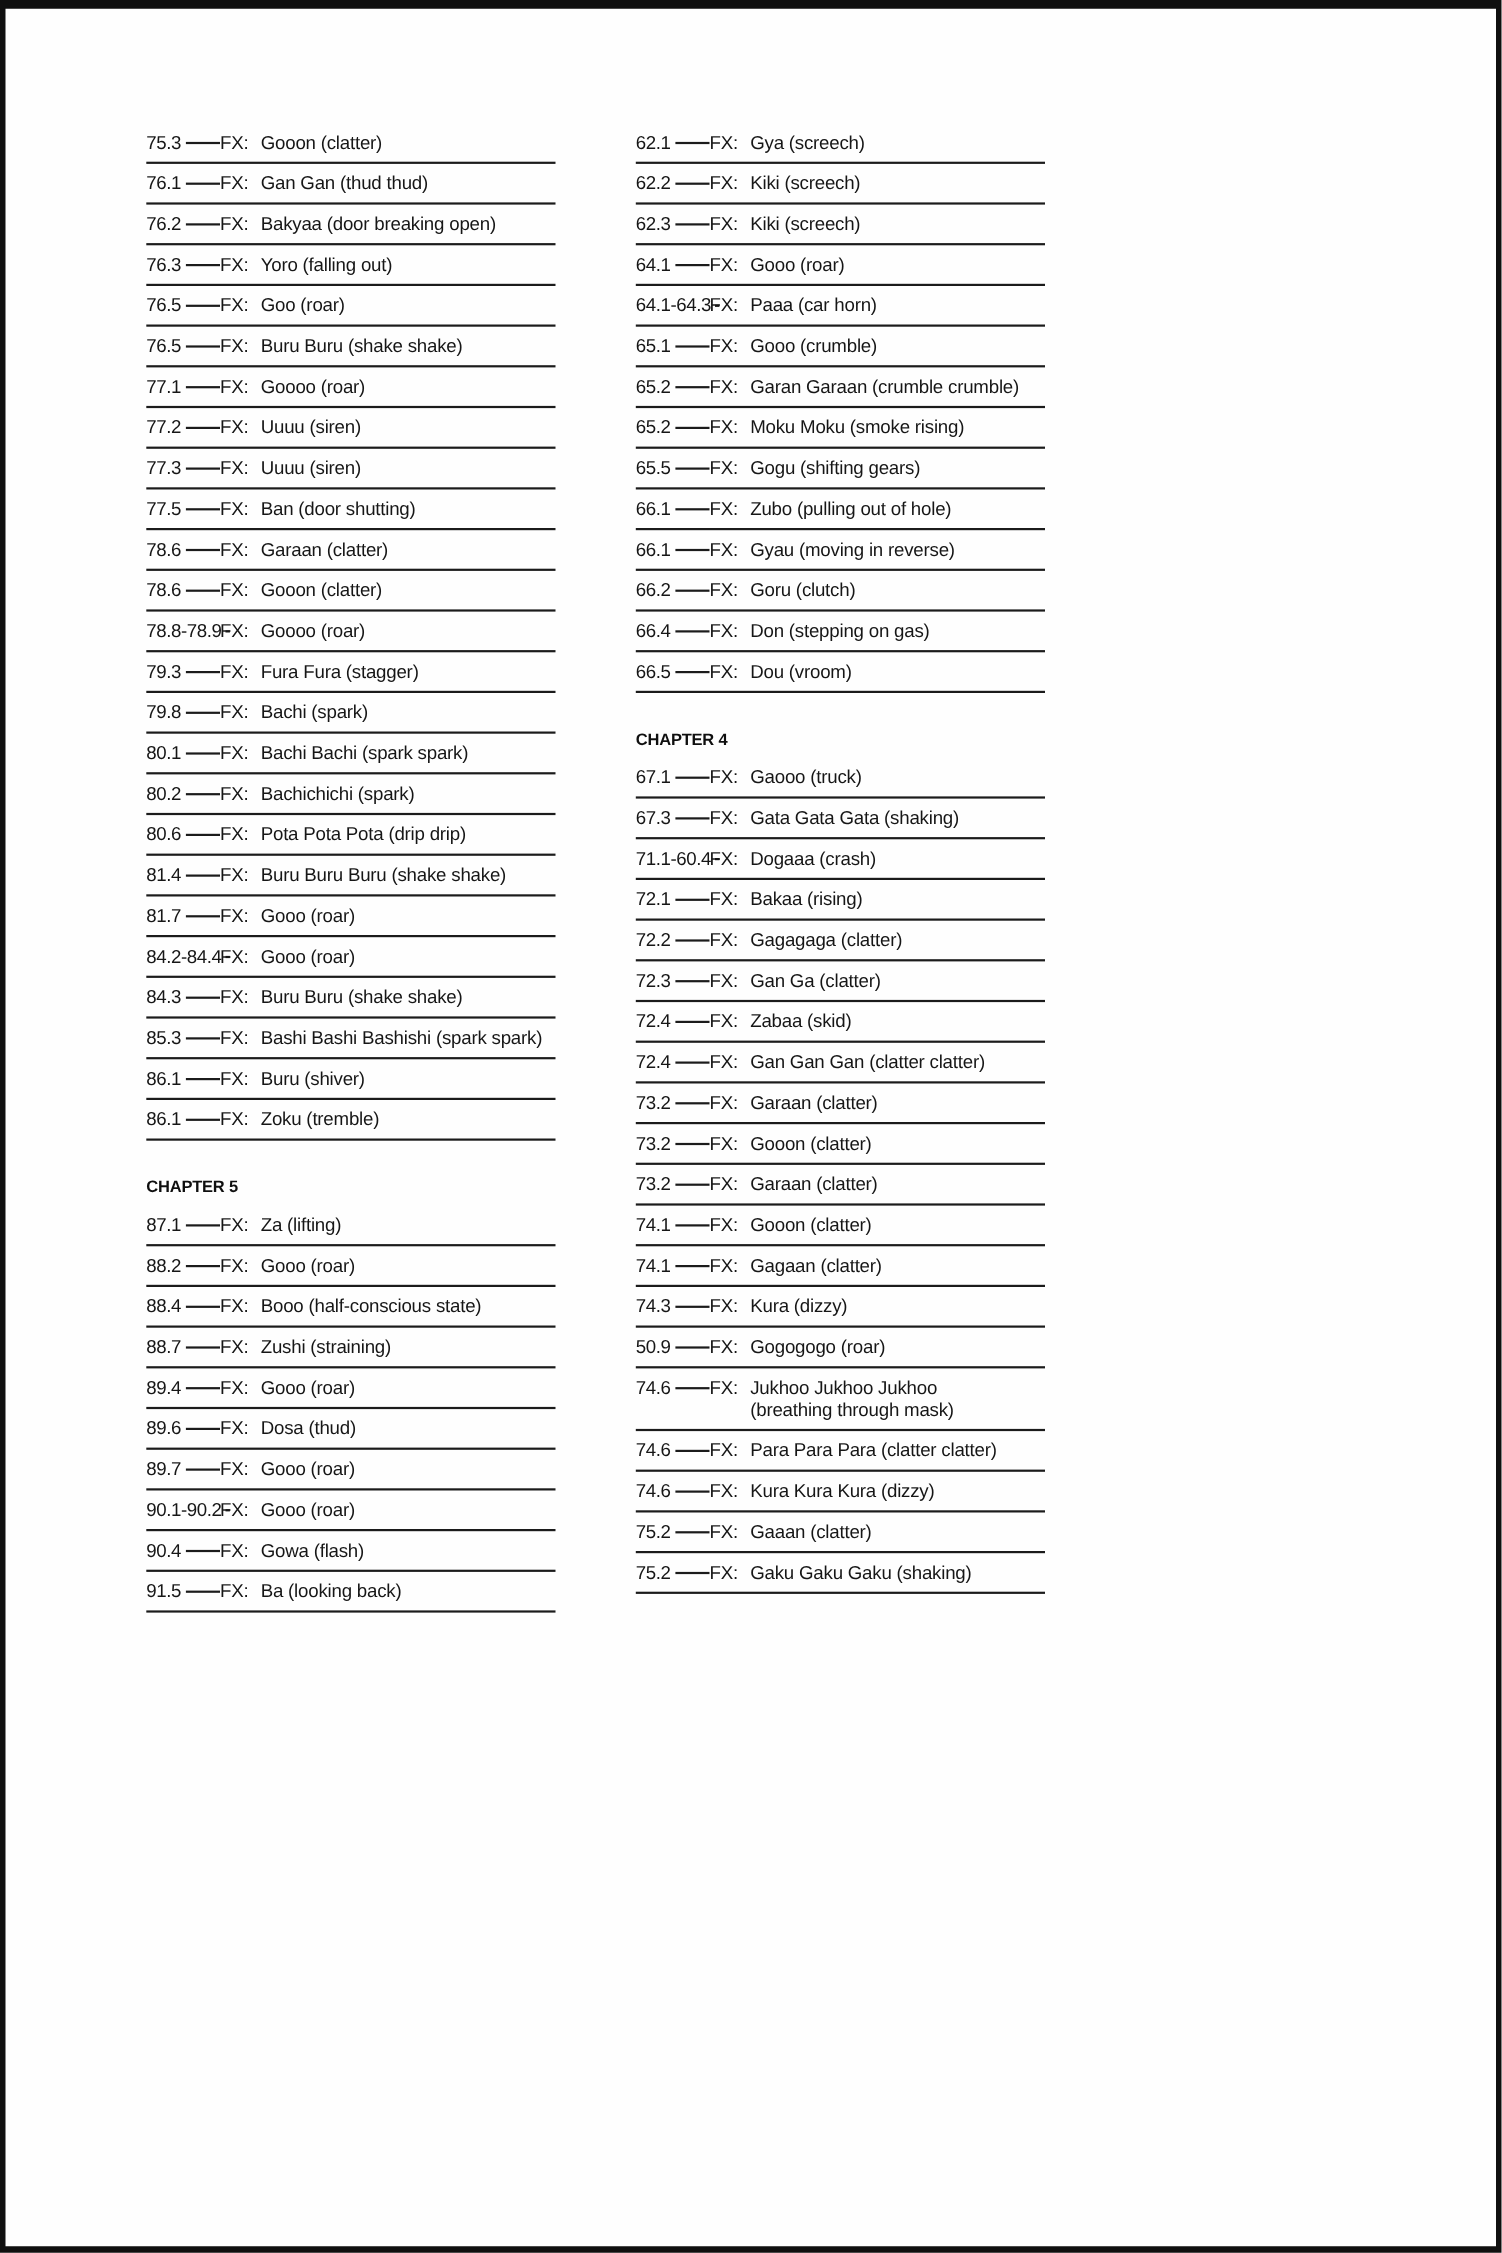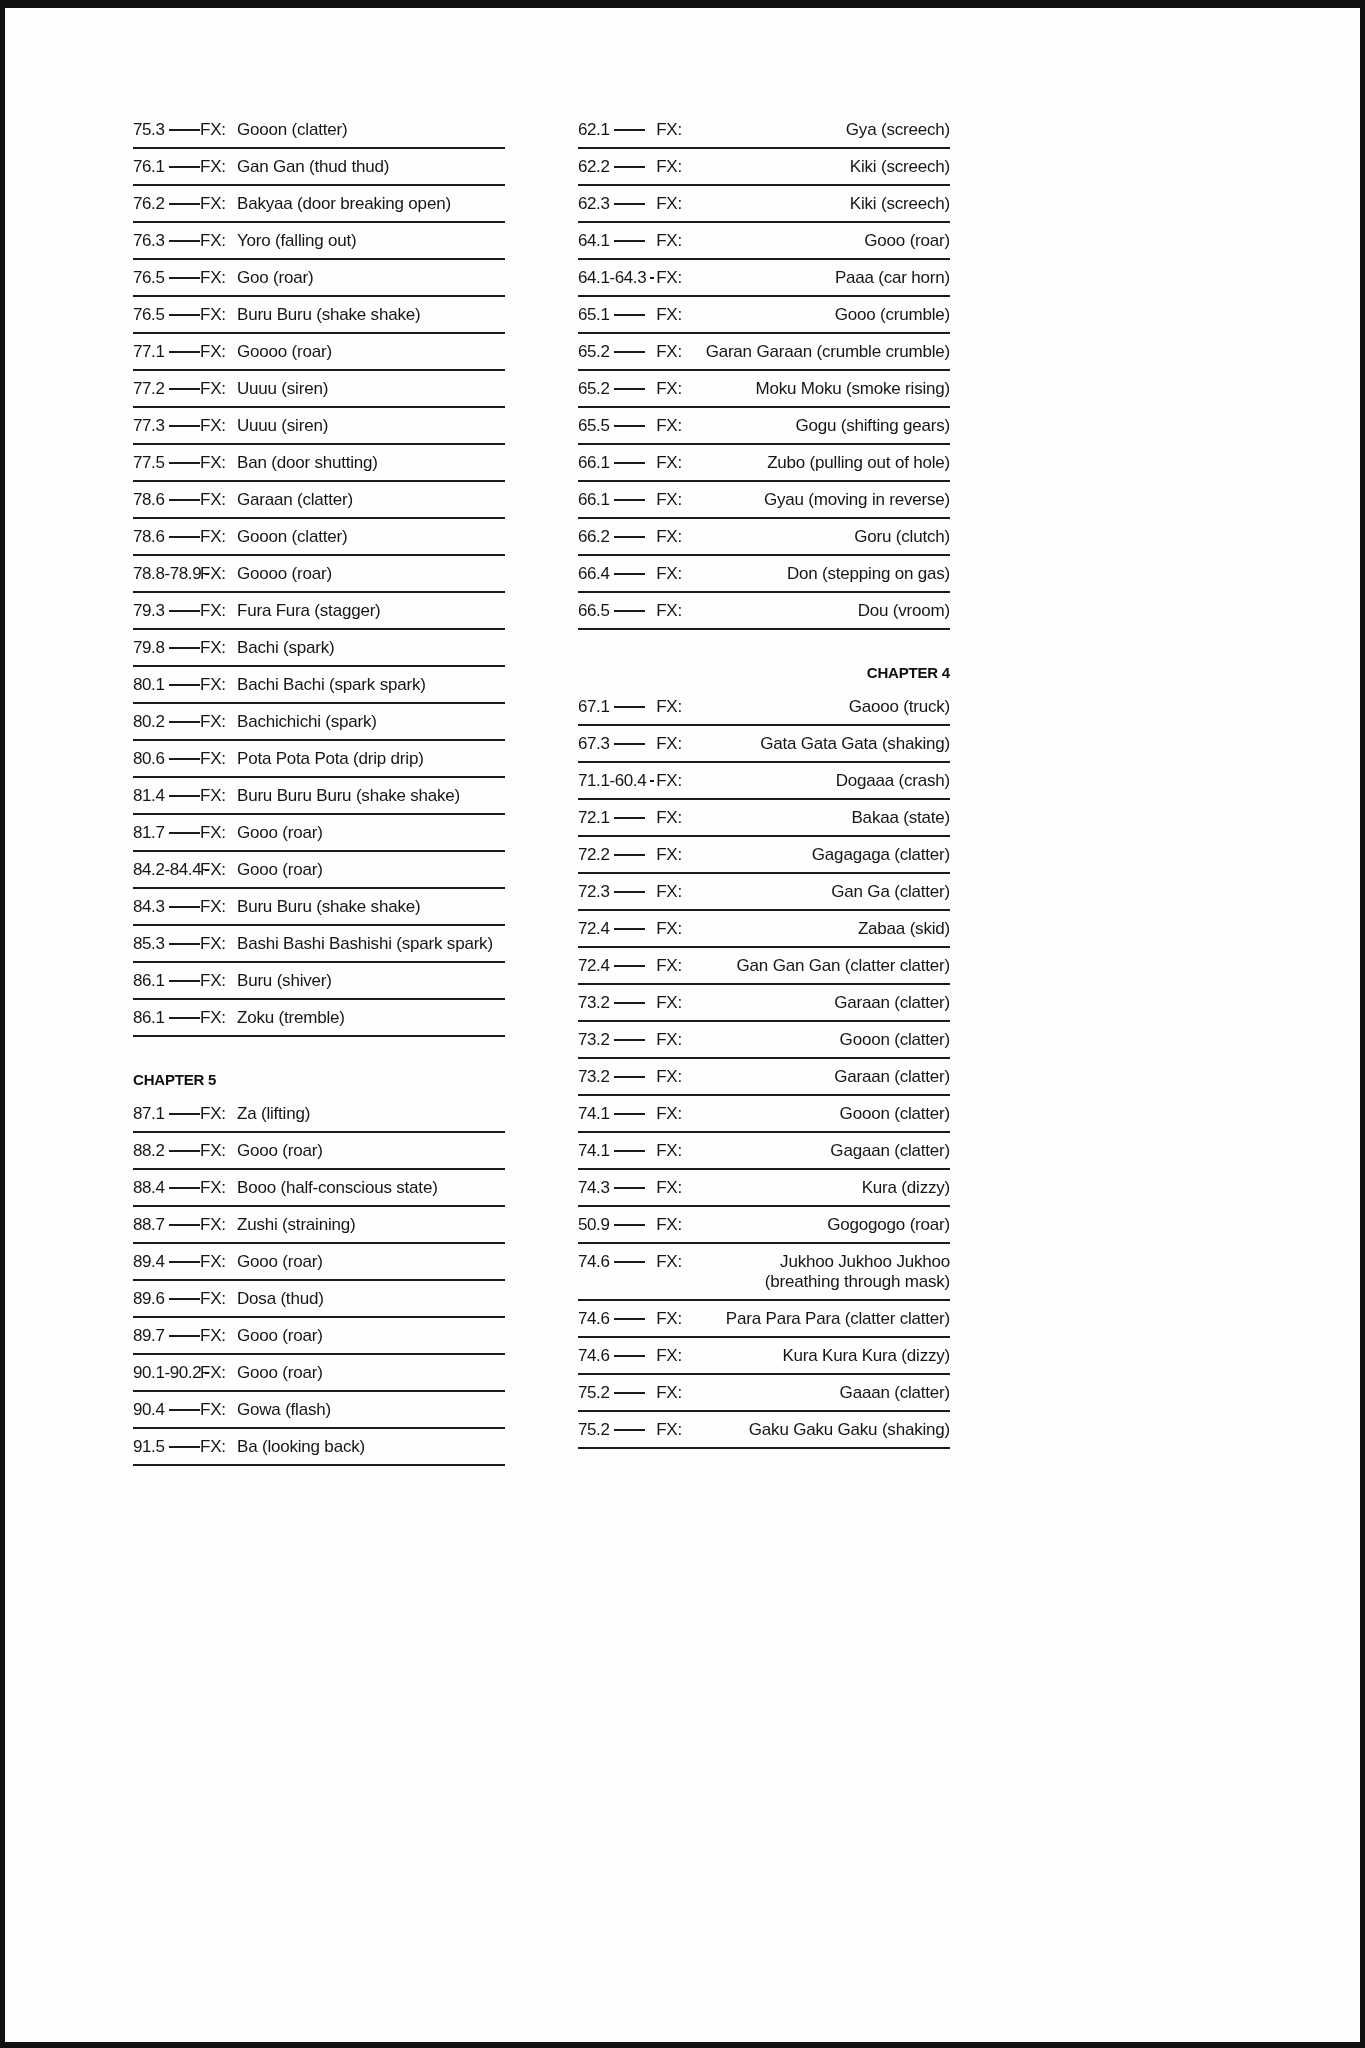--- a/index.html
+++ b/index.html
@@ -24,21 +24,21 @@
     border-bottom: 6px solid #101010;
     pointer-events: none;
     box-sizing: border-box;
   }
   .col {
     position: absolute;
     top: 120px;
     width: 372px;
   }
   .col-left  { left: 133px; }
-  .col-right { left: 578px; text-align: right; }
+  .col-right { left: 578px; }
 
   .fx-row {
     display: flex;
     align-items: flex-start;
     border-bottom: 2px solid #1b1b1b;
     padding: 0 0 7px 0;
     margin-bottom: 8px;
     font-size: 17px;
     line-height: 20px;
     letter-spacing: -0.2px;
@@ -501,21 +501,21 @@
       </span>
       <span class="fxlabel">FX:</span>
       <span class="desc">Dogaaa (crash)</span>
     </div>
     <div class="fx-row">
       <span class="pagewrap">
         <span class="pagenum">72.1</span>
         <span class="leader"></span>
       </span>
       <span class="fxlabel">FX:</span>
-      <span class="desc">Bakaa (state)</span>
+      <span class="desc">Bakaa (rising)</span>
     </div>
     <div class="fx-row">
       <span class="pagewrap">
         <span class="pagenum">72.2</span>
         <span class="leader"></span>
       </span>
       <span class="fxlabel">FX:</span>
       <span class="desc">Gagagaga (clatter)</span>
     </div>
     <div class="fx-row">

